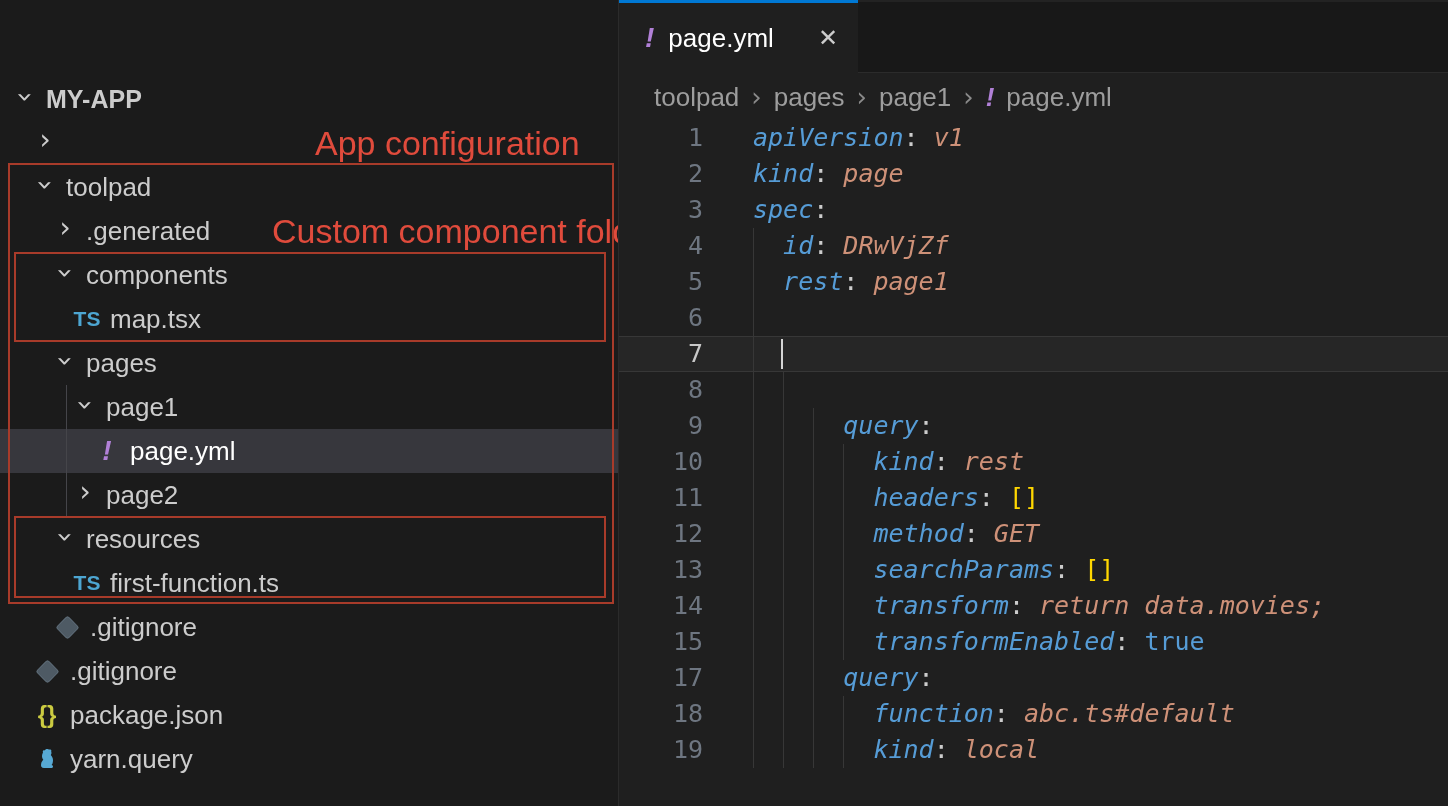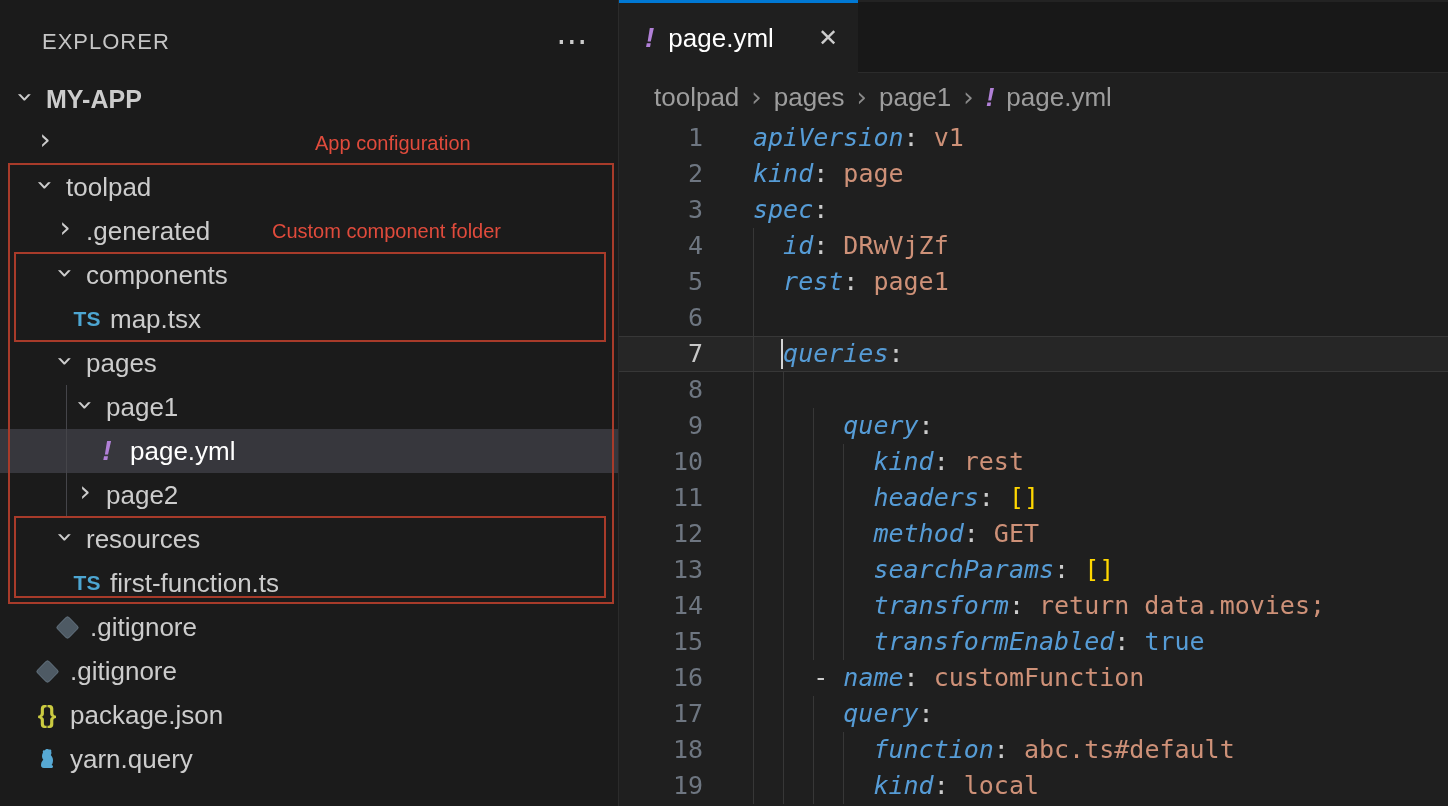--- a/index.html
+++ b/index.html
@@ -25,21 +25,21 @@
   .trow .ic { display:inline-flex; width:30px; justify-content:center; align-items:center; }
   .trow .label { margin-left:8px; }
   .trow.root .label { font-weight:bold; font-size:25px; }
   .ic.ts { color:var(--ts-icon-blue); font-weight:bold; font-size:21px; }
   .ic.yml { color:var(--yaml-icon-purple); font-weight:bold; font-style:italic; font-size:28px; }
   .ic.json { color:var(--json-icon-yellow); font-weight:bold; font-size:24px; }
   .git-d { width:17px; height:17px; background:#4e5a64; border-radius:3px;
            transform:rotate(45deg);
            box-shadow:inset 0 0 0 1px #5d6b76; }
   .ann { position:absolute; top:50%; transform:translateY(-50%);
-         color:var(--annotation-red); font-size:20px; }
+         color:var(--annotation-red); font-size:34px; }
   .tree-guide { position:absolute; left:66px; top:385px; width:1px; height:132px;
                 background:#45454a; z-index:3; }
   .rbox { position:absolute; border:2px solid var(--box-red); z-index:5;
           pointer-events:none; }
   .rbox.outer { left:8px; top:163px; width:606px; height:441px; }
   .rbox.comp  { left:14px; top:252px; width:592px; height:90px; }
   .rbox.res   { left:14px; top:516px; width:592px; height:82px; }
 
   
   .editor { position:absolute; left:618px; top:0; width:830px; height:806px;
@@ -70,33 +70,29 @@
                   box-shadow:inset 0 1px 0 rgba(255,255,255,0.08),
                              inset 0 -1px 0 rgba(255,255,255,0.08); }
   .cline .ln { position:absolute; left:0; top:0; width:84px; text-align:right;
                color:#6e7681; }
   .cline.active .ln { color:#c8c8c8; }
   .cline .ltext { position:absolute; left:134px; top:0; }
   .guide { position:absolute; top:0; width:1px; height:36px; background:#373737; }
   .cursorbar { position:absolute; top:3px; width:2px; height:30px; background:#d4d4d4; }
   .tk-k { color:var(--key-blue);font-style:italic; }
   .tk-t { color:var(--key-blue); }
-  .tk-v { color:var(--value-salmon); }
+  .tk-v { color:var(--value-salmon);font-style:italic; }
   .tk-p { color:#cccccc; }
   .tk-b { color:var(--bracket-yellow); }
   .tk-w { color:#cccccc; }
 </style>
 </head>
 <body>
 
 <div class="sidebar">
-  <div class="sb-header">
-    <span class="sb-title">EXPLORER</span>
-    <span class="sb-more">⋯</span>
-  </div>
   <div class="tree" id="tree">
       <div class="trow root" style="padding-left: 12px;">
         <span class="chev open">›</span>
         <span class="label">MY-APP</span>
       </div>
       <div class="trow" style="padding-left: 32px;">
         <span class="chev">›</span>
         <span class="ann" style="left: 315px;">App configuration</span>
       </div>
       <div class="trow" style="padding-left: 32px;">
@@ -188,27 +184,26 @@
       <span class="yml-ic">!</span>
       <span class="crumb">page.yml</span>
     </div>
   <div class="code" id="code">
       <div class="cline"><span class="ln">1</span><span class="ltext"><span class="tk-k">apiVersion</span><span class="tk-p">:</span><span class="tk-w"> </span><span class="tk-v">v1</span></span></div>
       <div class="cline"><span class="ln">2</span><span class="ltext"><span class="tk-k">kind</span><span class="tk-p">:</span><span class="tk-w"> </span><span class="tk-v">page</span></span></div>
       <div class="cline"><span class="ln">3</span><span class="ltext"><span class="tk-k">spec</span><span class="tk-p">:</span></span></div>
       <div class="cline"><div class="guide" style="left: 134px;"></div><span class="ln">4</span><span class="ltext"><span class="tk-w">  </span><span class="tk-k">id</span><span class="tk-p">:</span><span class="tk-w"> </span><span class="tk-v">DRwVjZf</span></span></div>
       <div class="cline"><div class="guide" style="left: 134px;"></div><span class="ln">5</span><span class="ltext"><span class="tk-w">  </span><span class="tk-k">rest</span><span class="tk-p">:</span><span class="tk-w"> </span><span class="tk-v">page1</span></span></div>
       <div class="cline"><div class="guide" style="left: 134px;"></div><span class="ln">6</span></div>
-      <div class="cline active"><div class="guide" style="left: 134px;"></div><span class="ln">7</span><span class="ltext"><span class="tk-w">  </span><span class="tk-k">queries</span><span class="tk-p">:</span></span><div class="cursorbar" style="left: 162.1px;"></div></div>
+      <div class="cline active"><div class="guide" style="left: 134px;"></div><span class="ln">7</span><div class="cursorbar" style="left: 162.1px;"></div></div>
       <div class="cline"><div class="guide" style="left: 134px;"></div><div class="guide" style="left: 164.1px;"></div><span class="ln">8</span></div>
       <div class="cline"><div class="guide" style="left: 134px;"></div><div class="guide" style="left: 164.1px;"></div><div class="guide" style="left: 194.2px;"></div><span class="ln">9</span><span class="ltext"><span class="tk-w">      </span><span class="tk-k">query</span><span class="tk-p">:</span></span></div>
       <div class="cline"><div class="guide" style="left: 134px;"></div><div class="guide" style="left: 164.1px;"></div><div class="guide" style="left: 194.2px;"></div><div class="guide" style="left: 224.3px;"></div><span class="ln">10</span><span class="ltext"><span class="tk-w">        </span><span class="tk-k">kind</span><span class="tk-p">:</span><span class="tk-w"> </span><span class="tk-v">rest</span></span></div>
       <div class="cline"><div class="guide" style="left: 134px;"></div><div class="guide" style="left: 164.1px;"></div><div class="guide" style="left: 194.2px;"></div><div class="guide" style="left: 224.3px;"></div><span class="ln">11</span><span class="ltext"><span class="tk-w">        </span><span class="tk-k">headers</span><span class="tk-p">:</span><span class="tk-w"> </span><span class="tk-b">[]</span></span></div>
       <div class="cline"><div class="guide" style="left: 134px;"></div><div class="guide" style="left: 164.1px;"></div><div class="guide" style="left: 194.2px;"></div><div class="guide" style="left: 224.3px;"></div><span class="ln">12</span><span class="ltext"><span class="tk-w">        </span><span class="tk-k">method</span><span class="tk-p">:</span><span class="tk-w"> </span><span class="tk-v">GET</span></span></div>
       <div class="cline"><div class="guide" style="left: 134px;"></div><div class="guide" style="left: 164.1px;"></div><div class="guide" style="left: 194.2px;"></div><div class="guide" style="left: 224.3px;"></div><span class="ln">13</span><span class="ltext"><span class="tk-w">        </span><span class="tk-k">searchParams</span><span class="tk-p">:</span><span class="tk-w"> </span><span class="tk-b">[]</span></span></div>
       <div class="cline"><div class="guide" style="left: 134px;"></div><div class="guide" style="left: 164.1px;"></div><div class="guide" style="left: 194.2px;"></div><div class="guide" style="left: 224.3px;"></div><span class="ln">14</span><span class="ltext"><span class="tk-w">        </span><span class="tk-k">transform</span><span class="tk-p">:</span><span class="tk-w"> </span><span class="tk-v">return data.movies;</span></span></div>
       <div class="cline"><div class="guide" style="left: 134px;"></div><div class="guide" style="left: 164.1px;"></div><div class="guide" style="left: 194.2px;"></div><div class="guide" style="left: 224.3px;"></div><span class="ln">15</span><span class="ltext"><span class="tk-w">        </span><span class="tk-k">transformEnabled</span><span class="tk-p">:</span><span class="tk-w"> </span><span class="tk-t">true</span></span></div>
-      <div class="cline"><div class="guide" style="left: 134px;"></div><div class="guide" style="left: 164.1px;"></div><span class="ln">16</span><span class="ltext"><span class="tk-w">    </span><span class="tk-p">- </span><span class="tk-k">name</span><span class="tk-p">:</span><span class="tk-w"> </span><span class="tk-v">customFunction</span></span></div>
       <div class="cline"><div class="guide" style="left: 134px;"></div><div class="guide" style="left: 164.1px;"></div><div class="guide" style="left: 194.2px;"></div><span class="ln">17</span><span class="ltext"><span class="tk-w">      </span><span class="tk-k">query</span><span class="tk-p">:</span></span></div>
       <div class="cline"><div class="guide" style="left: 134px;"></div><div class="guide" style="left: 164.1px;"></div><div class="guide" style="left: 194.2px;"></div><div class="guide" style="left: 224.3px;"></div><span class="ln">18</span><span class="ltext"><span class="tk-w">        </span><span class="tk-k">function</span><span class="tk-p">:</span><span class="tk-w"> </span><span class="tk-v">abc.ts#default</span></span></div>
       <div class="cline"><div class="guide" style="left: 134px;"></div><div class="guide" style="left: 164.1px;"></div><div class="guide" style="left: 194.2px;"></div><div class="guide" style="left: 224.3px;"></div><span class="ln">19</span><span class="ltext"><span class="tk-w">        </span><span class="tk-k">kind</span><span class="tk-p">:</span><span class="tk-w"> </span><span class="tk-v">local</span></span></div>
     </div>
 </div>
 
 </body></html>

